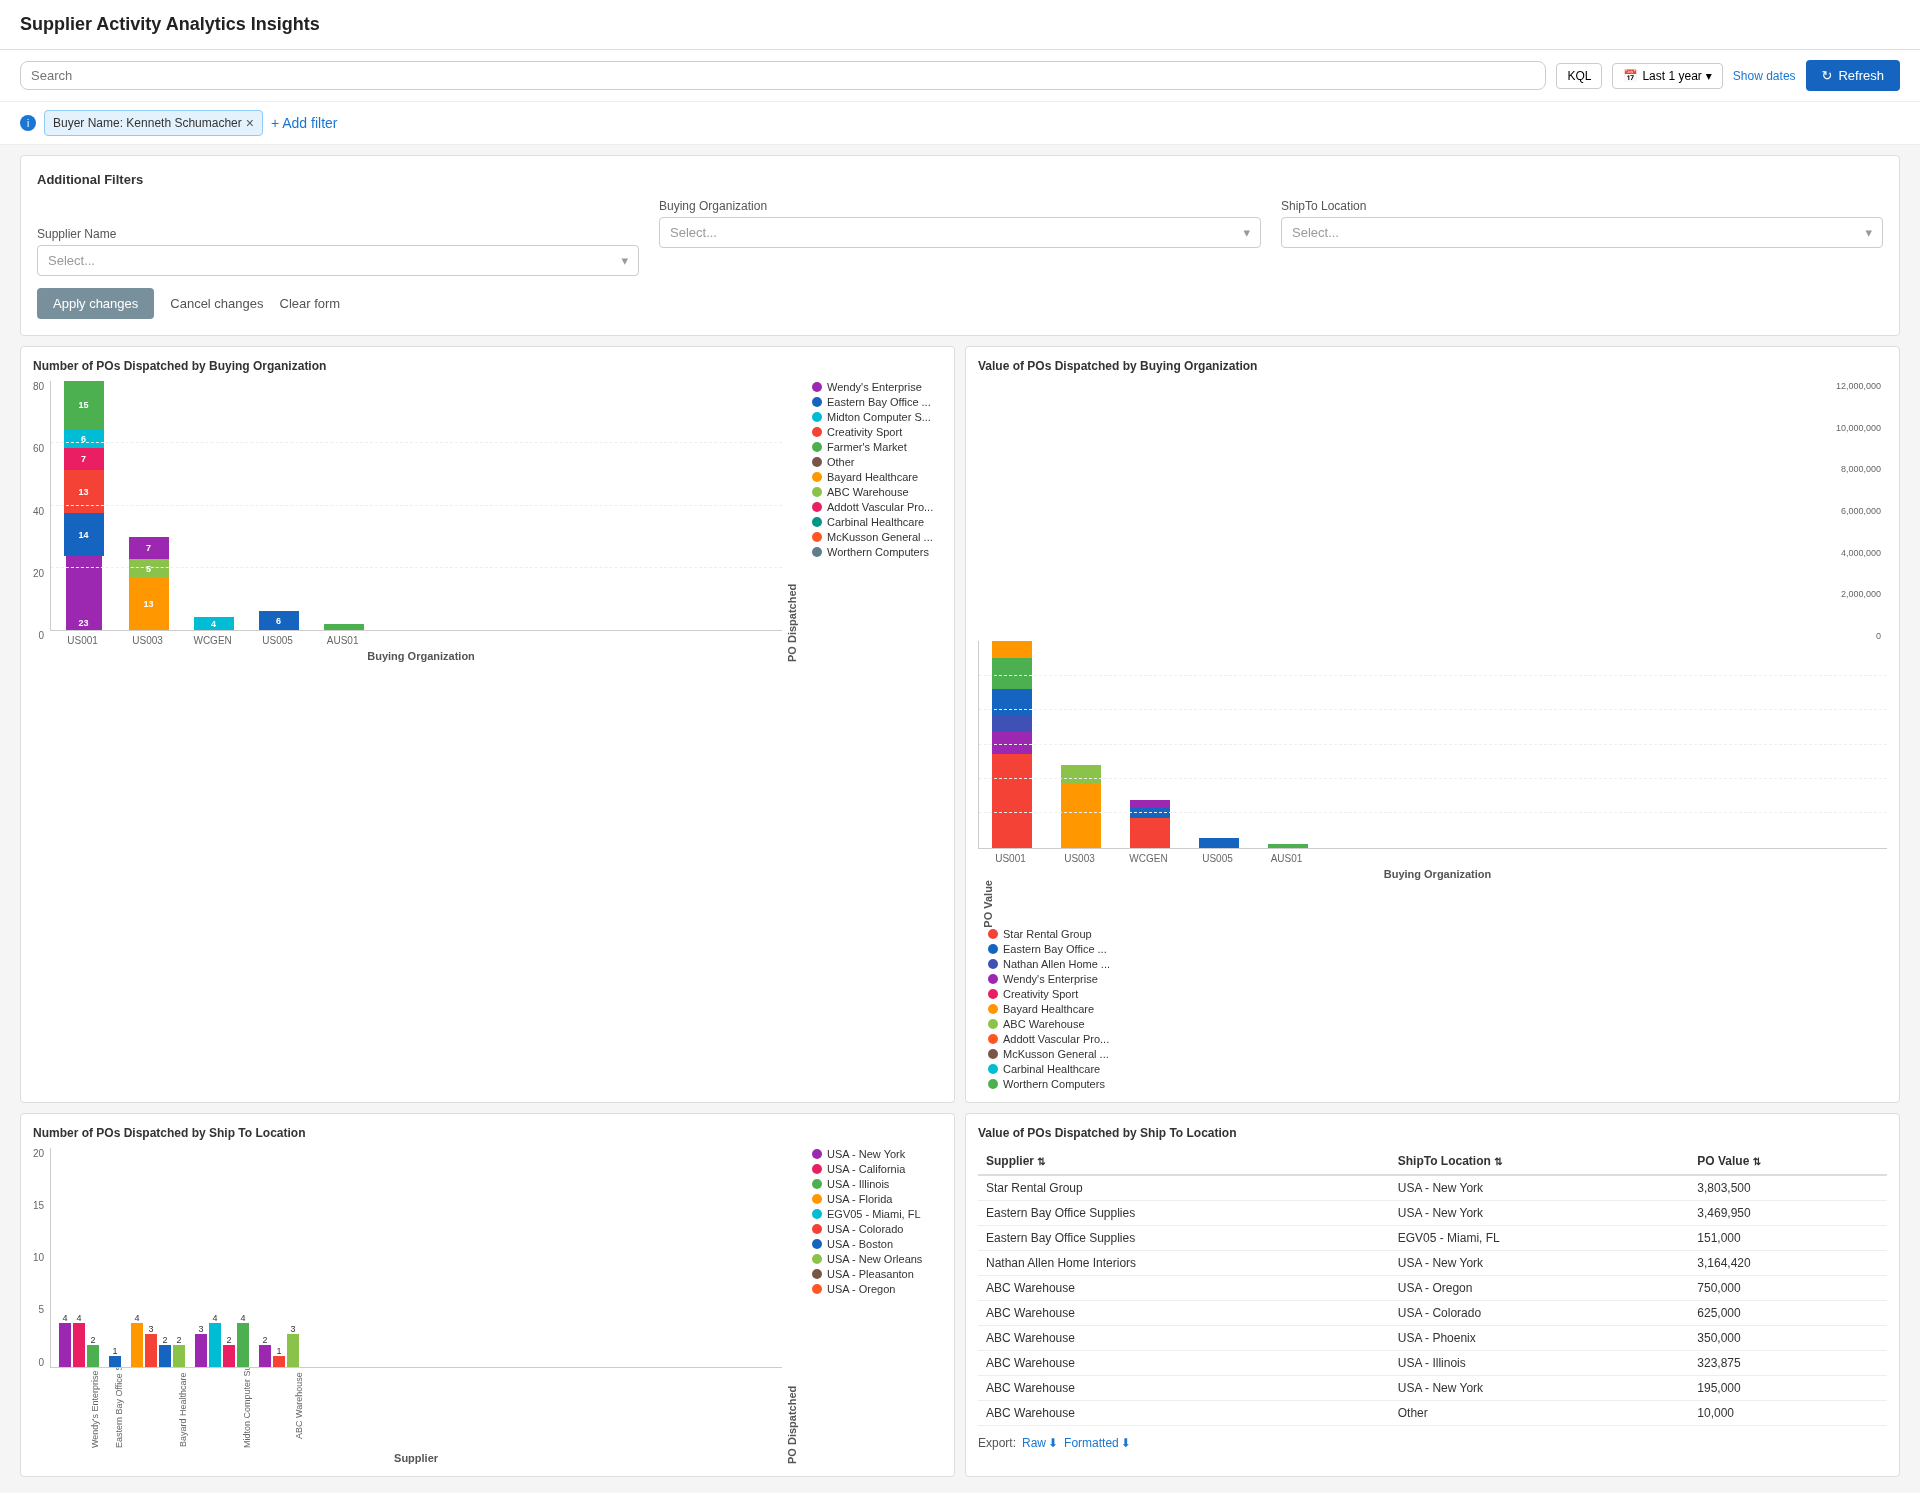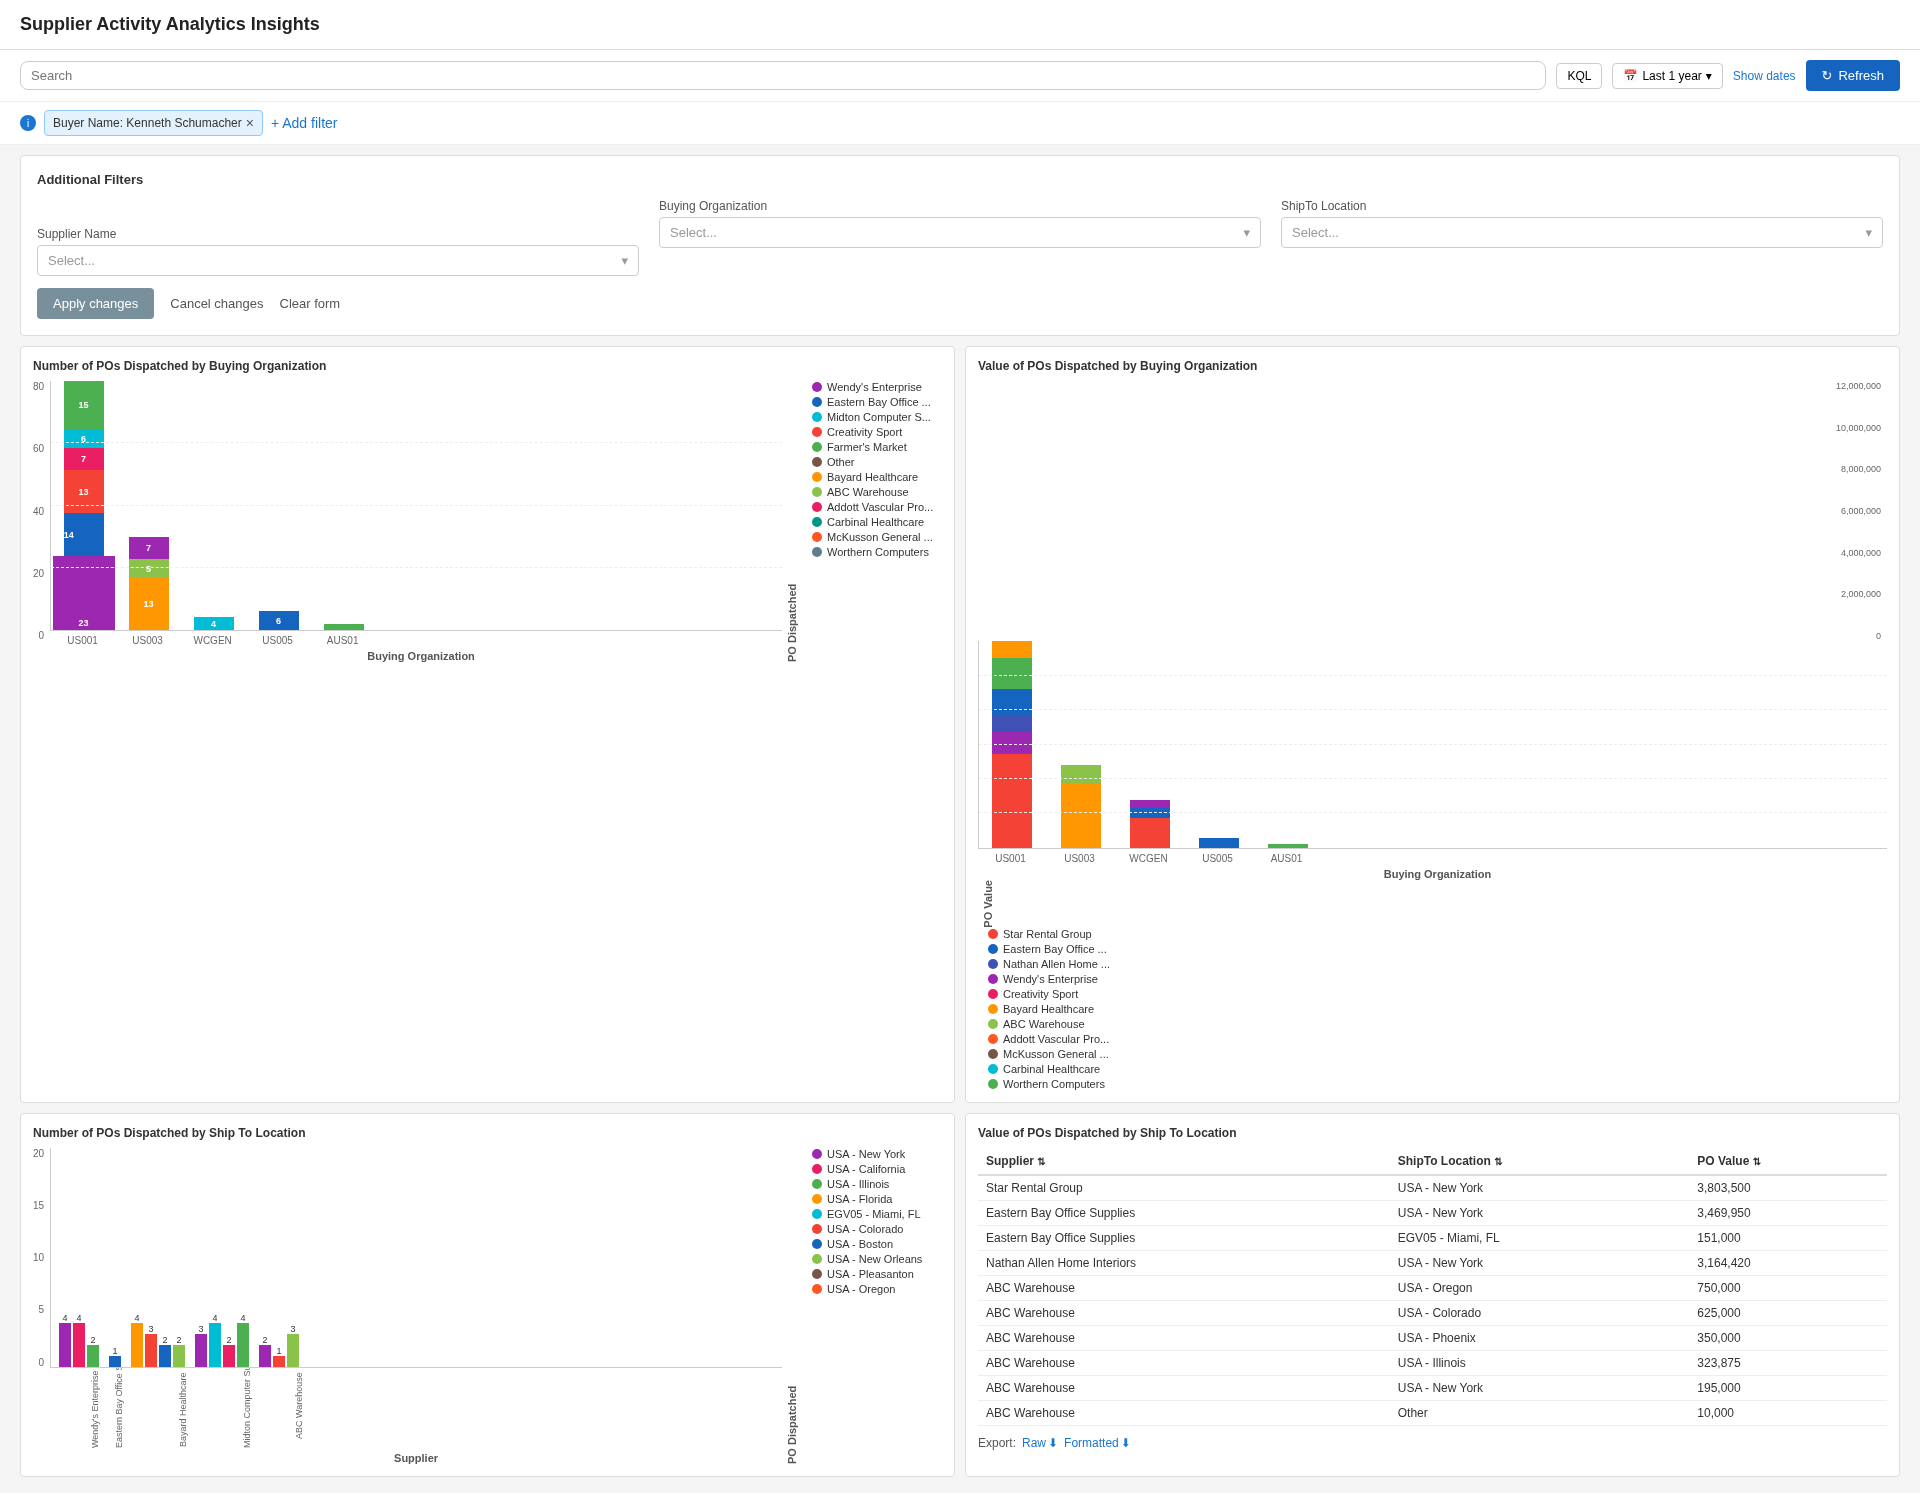--- a/index.html
+++ b/index.html
@@ -87,24 +87,24 @@
       <div style="flex:1; display:flex; flex-direction:column;">
         <div style="flex:1; display:flex; align-items:flex-end; gap:20px; height:260px; position:relative; border-left:1px solid #ccc; border-bottom:1px solid #ccc; padding:0 10px 0 10px;">
 
           <div style="position:absolute; left:0; right:0; top:0; bottom:0; pointer-events:none;">
             <div style="position:absolute; left:0; right:0; bottom:25%; border-top:1px dashed #eee;"></div>
             <div style="position:absolute; left:0; right:0; bottom:50%; border-top:1px dashed #eee;"></div>
             <div style="position:absolute; left:0; right:0; bottom:75%; border-top:1px dashed #eee;"></div>
           </div>
 
           <div style="display:flex; flex-direction:column-reverse; align-items:center; width:45px;">
-            <div style="background:#9c27b0; width:62px; height:74px; display:flex; align-items:flex-end; justify-content:center; padding-bottom:2px;">
+            <div style="background:#9c27b0; width:36px; height:74px; display:flex; align-items:flex-end; justify-content:center; padding-bottom:2px;">
                 <span style="font-size:9px;color:#fff;font-weight:bold;">23</span>
               </div>
-            <div style="background:#1565c0; width:40px; height:43px; display:flex; align-items:center; justify-content:flex-start;">
+            <div style="background:#1565c0; width:40px; height:43px; display:flex; align-items:center; justify-content:center;">
                 <span style="font-size:9px;color:#fff;font-weight:bold;">14</span>
               </div>
             <div style="background:#f44336; width:40px; height:43px; display:flex; align-items:center; justify-content:center;">
                 <span style="font-size:9px;color:#fff;font-weight:bold;">13</span>
               </div>
             <div style="background:#e91e63; width:40px; height:22px; display:flex; align-items:center; justify-content:center;">
                 <span style="font-size:9px;color:#fff;font-weight:bold;">7</span>
               </div>
             <div style="background:#00bcd4; width:40px; height:19px; display:flex; align-items:center; justify-content:center;">
                 <span style="font-size:9px;color:#fff;font-weight:bold;">6</span>

